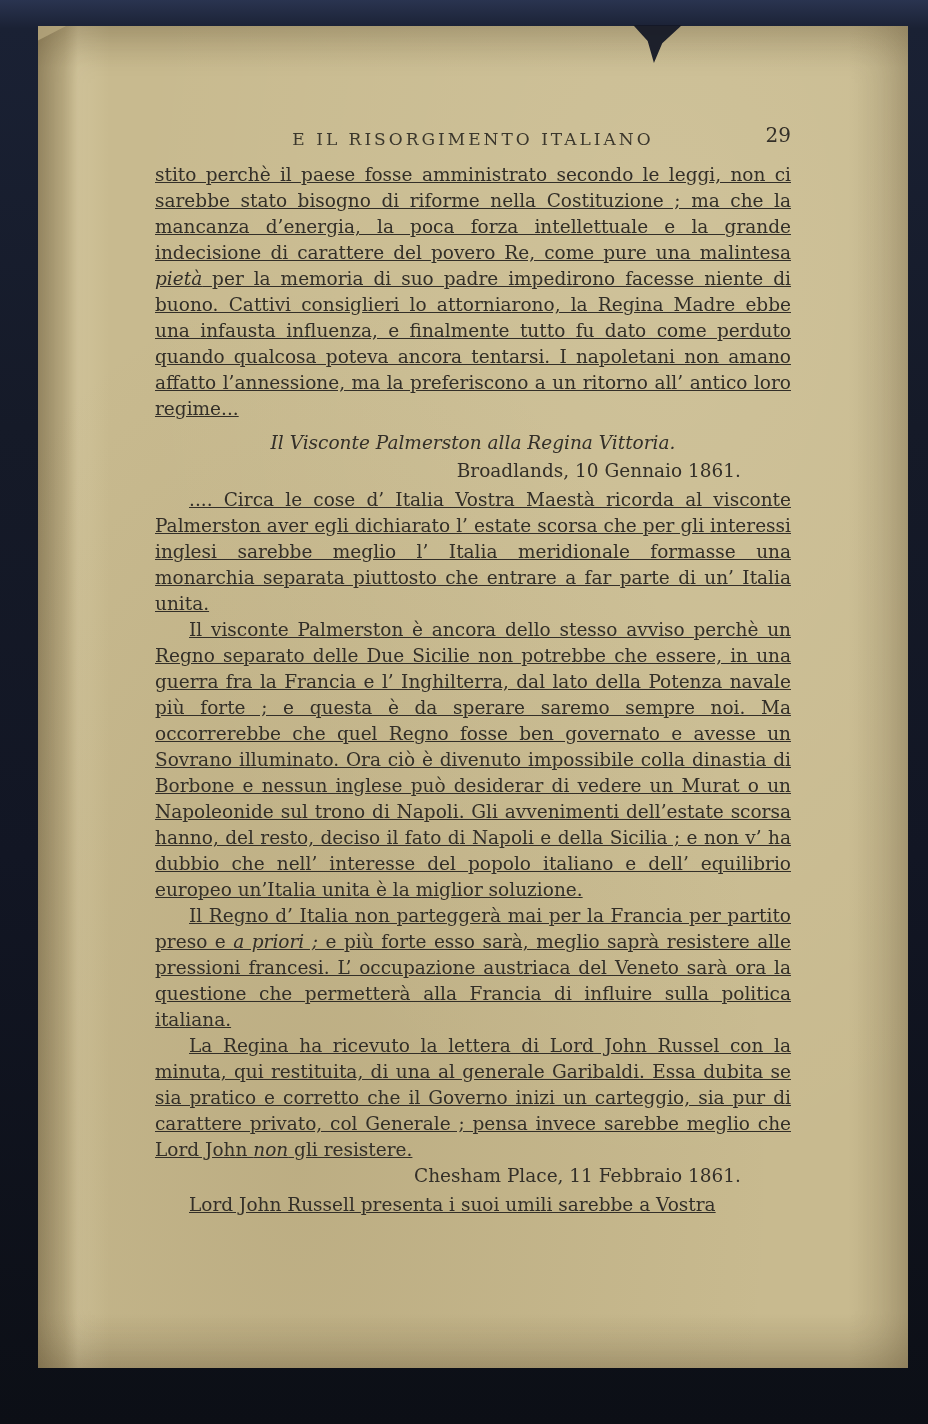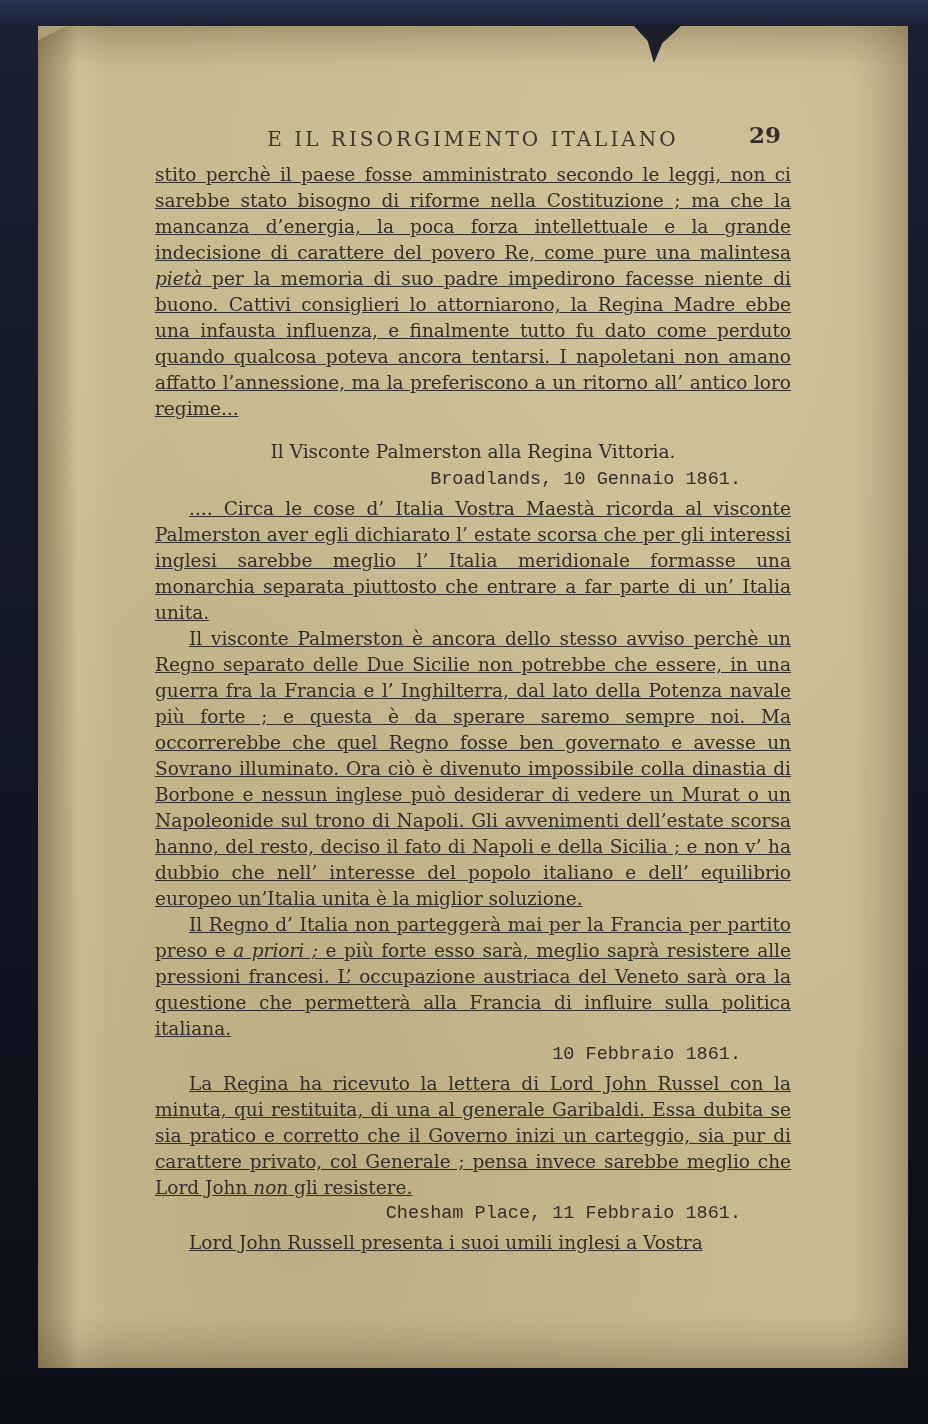--- a/index.html
+++ b/index.html
@@ -32,48 +32,47 @@
     opacity:.95;
   }
   .page-inner {
     position:absolute; left:117px; top:96px; width:636px;
     color:#332f28; font-size:18.5px; line-height:26px;
     text-align:justify;
   }
   .running-header { position:relative; height:28px; margin-bottom:12px; }
   .header-title {
     position:absolute; left:0; right:0; top:4px; text-align:center;
-    font-size:20px; letter-spacing:3px; color:#3b372c; white-space:nowrap;
+    font-size:17px; letter-spacing:3px; color:#3b372c; white-space:nowrap;
   }
-  .page-number { position:absolute; right:10px; top:0; font-size:23px; color:#332f28;font-weight:bold; }
+  .page-number { position:absolute; right:0; top:0; font-size:20px; color:#332f28; }
   .para { margin:0; text-indent:34px;text-decoration:underline; }
   .para.no-indent { text-indent:0; }
   .it { font-style:italic; }
-  .letter-heading { text-align:center; margin:17px 0 2px 0; }
-  .dateline { text-align:right; padding-right:50px; margin:0 0 3px 0;font-family:Liberation Mono, monospace; }
+  .letter-heading { text-align:center; font-style:italic; margin:8px 0 2px 0; }
+  .dateline { text-align:right; padding-right:50px; margin:0 0 3px 0; }
 </style>
 </head>
 <body>
 
 <div class="scan">
   <div class="paper">
     <div class="corner-fold"></div>
     <div class="tear"></div>
     <div class="page-inner">
       <div class="running-header">
         <div class="header-title">E IL RISORGIMENTO ITALIANO</div>
         <div class="page-number">29</div>
       </div>
       <div id="content">
           <p class="para no-indent"><span class="">stito perchè il paese fosse amministrato secondo le leggi, non ci sarebbe stato bisogno di riforme nella Costituzione ; ma che la mancanza d’energia, la poca forza intellettuale e la grande indecisione di carattere del povero Re, come pure una malintesa </span><span class="it">pietà</span><span class=""> per la memoria di suo padre impedirono facesse niente di buono. Cattivi consiglieri lo attorniarono, la Regina Madre ebbe una infausta influenza, e finalmente tutto fu dato come perduto quando qualcosa poteva ancora tentarsi. I napoletani non amano affatto l’annessione, ma la preferiscono a un ritorno all’ antico loro regime...</span></p>
           <div class="letter-heading"><span class="">Il Visconte Palmerston alla Regina Vittoria.</span></div>
           <div class="dateline"><span class="">Broadlands, 10 Gennaio 1861.</span></div>
           <p class="para"><span class="">.... Circa le cose d’ Italia Vostra Maestà ricorda al visconte Palmerston aver egli dichiarato l’ estate scorsa che per gli interessi inglesi sarebbe meglio l’ Italia meridionale formasse una monarchia separata piuttosto che entrare a far parte di un’ Italia unita.</span></p>
           <p class="para"><span class="">Il visconte Palmerston è ancora dello stesso avviso perchè un Regno separato delle Due Sicilie non potrebbe che essere, in una guerra fra la Francia e l’ Inghilterra, dal lato della Potenza navale più forte ; e questa è da sperare saremo sempre noi. Ma occorrerebbe che quel Regno fosse ben governato e avesse un Sovrano illuminato. Ora ciò è divenuto impossibile colla dinastia di Borbone e nessun inglese può desiderar di vedere un Murat o un Napoleonide sul trono di Napoli. Gli avvenimenti dell’estate scorsa hanno, del resto, deciso il fato di Napoli e della Sicilia ; e non v’ ha dubbio che nell’ interesse del popolo italiano e dell’ equilibrio europeo un’Italia unita è la miglior soluzione.</span></p>
           <p class="para"><span class="">Il Regno d’ Italia non parteggerà mai per la Francia per partito preso e </span><span class="it">a priori ;</span><span class=""> e più forte esso sarà, meglio saprà resistere alle pressioni francesi. L’ occupazione austriaca del Veneto sarà ora la questione che permetterà alla Francia di influire sulla politica italiana.</span></p>
-          <div class="dateline"><span class="">10 Febbraio 1861.</span></div>
           <p class="para"><span class="">La Regina ha ricevuto la lettera di Lord John Russel con la minuta, qui restituita, di una al generale Garibaldi. Essa dubita se sia pratico e corretto che il Governo inizi un carteggio, sia pur di carattere privato, col Generale ; pensa invece sarebbe meglio che Lord John </span><span class="it">non</span><span class=""> gli resistere.</span></p>
           <div class="dateline"><span class="">Chesham Place, 11 Febbraio 1861.</span></div>
-          <p class="para"><span class="">Lord John Russell presenta i suoi umili inglesi a Vostra</span></p>
+          <p class="para"><span class="">Lord John Russell presenta i suoi umili sarebbe a Vostra</span></p>
         </div>
     </div>
   </div>
 </div>
 
 </body></html>

